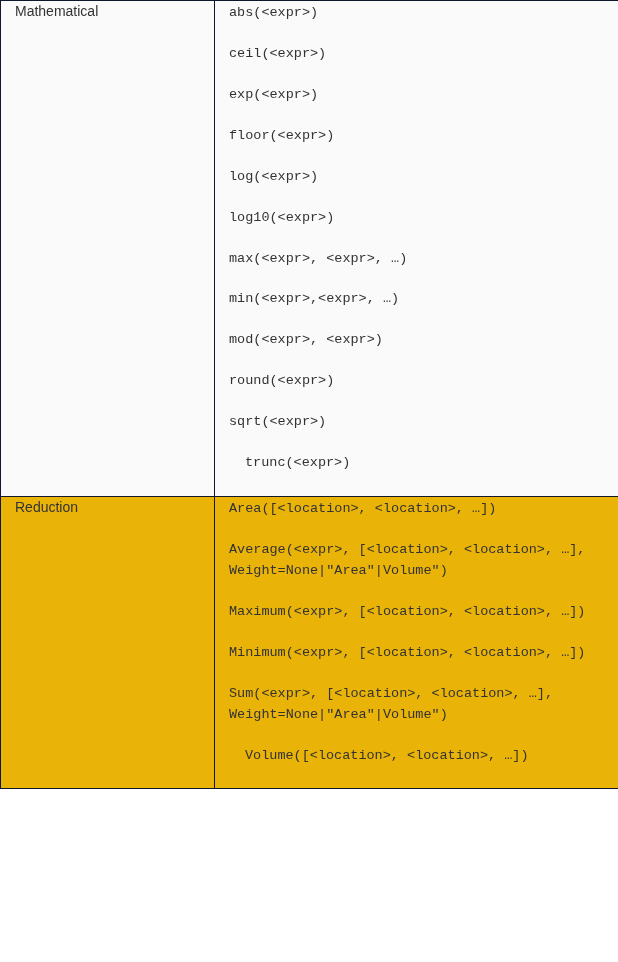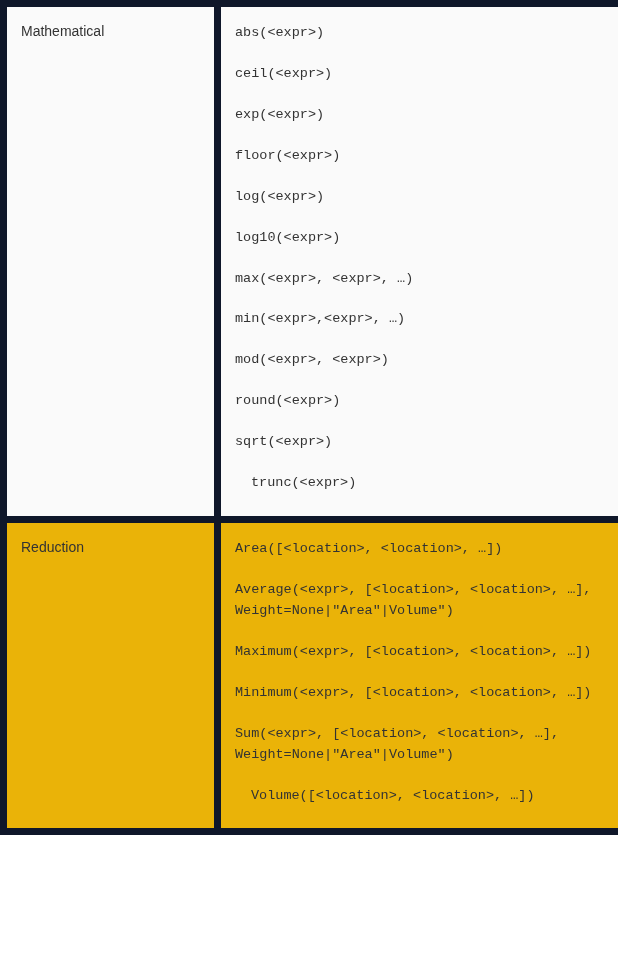--- a/index.html
+++ b/index.html
@@ -11,23 +11,23 @@
       font-family: Arial, Helvetica, sans-serif;
       background: #ffffff;
       width: 618px;
     }
     table {
       width: 100%;
       border-collapse: collapse;
       table-layout: fixed;
     }
     td {
-      border: 7px solid #0f172a;
+      border: 1px solid #0f172a;
       vertical-align: top;
-      padding: 16px 14px 18px 14px;
+      padding: 2px 14px 18px 14px;
     }
     td.category {
       width: 214px;
       font-size: 14px;
       color: #333;
       background: #fafafa;
     }
     td.content {
       width: 461px;
       background: #fafafa;

